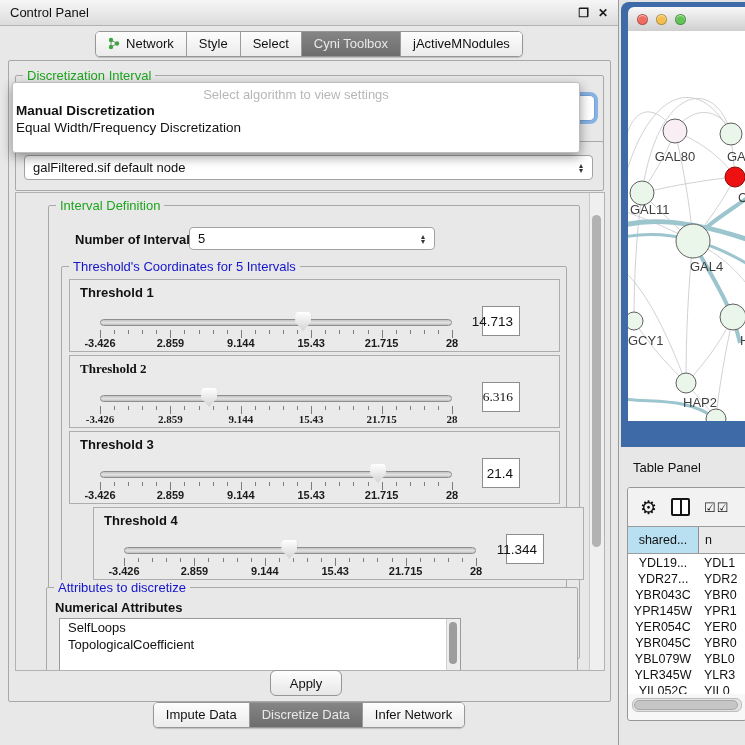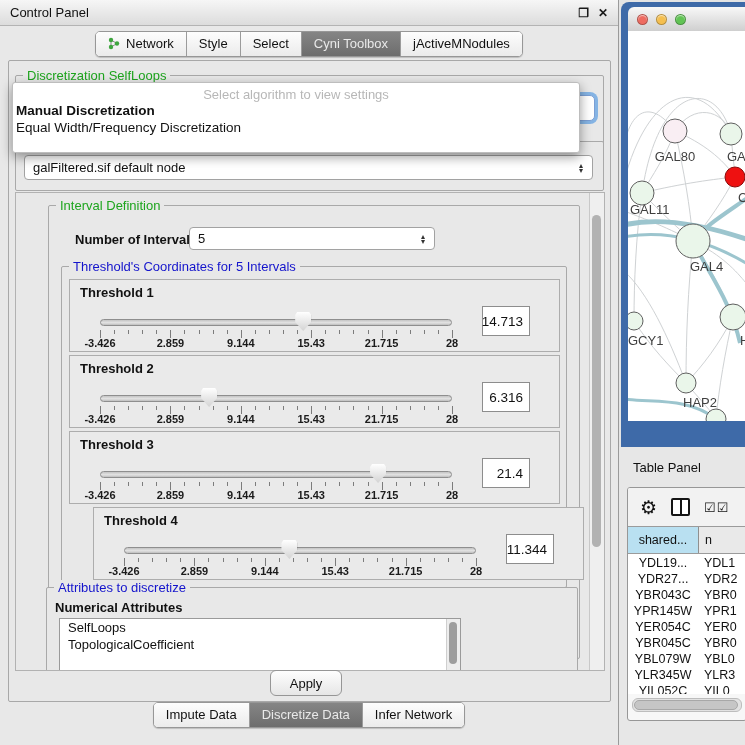--- a/index.html
+++ b/index.html
@@ -41,21 +41,21 @@
   .noi-label{position:absolute;font-weight:bold;font-size:13px;}
   
   .thr-panel{position:absolute;left:7px;width:489px;height:71px;border:1px solid #adadad;background:#eaeaea;}
   .thr-label{position:absolute;left:10px;top:5px;font-weight:bold;font-size:13px;}
   .sl-track{position:absolute;left:30px;top:39px;width:352px;height:7px;border:1px solid #8e8e8e;border-radius:4px;
             background:linear-gradient(#c4c4c4,#e3e3e3 55%,#bdbdbd);box-sizing:border-box;}
   .sl-thumb{position:absolute;top:32px;width:16px;height:19px;background:linear-gradient(#ffffff,#d3d3d3);
             clip-path:polygon(12% 0,88% 0,100% 16%,100% 52%,50% 100%,0 52%,0 16%);filter:drop-shadow(0 0 1px #6f6f6f);z-index:2;}
   .tick{position:absolute;width:1px;background:#7c7c7c;top:50px;}
   .tick-lab{position:absolute;top:57px;transform:translateX(-50%);font-size:11px;font-weight:bold;color:#1b1b1b;white-space:nowrap;}
-  .thr-value{position:absolute;left:412px;top:26px;width:48px;height:30px;background:#fff;border:1px solid #8d8d8d;
+  .thr-value{position:absolute;left:412px;top:26px;width:38px;height:30px;background:#fff;border:1px solid #8d8d8d;
              font-size:13.5px;display:flex;align-items:center;justify-content:flex-end;padding-right:6px;box-sizing:border-box;}
   
   .attr-heading{position:absolute;left:8px;top:12px;font-weight:bold;font-size:13px;}
   .attr-list{position:absolute;left:12px;top:30px;width:400px;height:90px;background:#fff;border:1px solid #9a9a9a;overflow:hidden;}
   .attr-item{font-size:13px;line-height:17px;padding-left:8px;white-space:nowrap;}
   .attr-vsb{position:absolute;right:0;top:0;width:13px;height:100%;background:#ededed;border-left:1px solid #cfcfcf;}
   .attr-thumb{position:absolute;left:2px;top:3px;width:8px;height:42px;border-radius:4px;background:#9d9d9d;}
   .apply-btn{position:absolute;left:261px;top:609px;width:70px;height:24px;border:1px solid #969696;border-radius:6px;
              background:linear-gradient(#fefefe,#e6e6e6);font-size:13px;display:flex;align-items:center;justify-content:center;}
   .bottom-tabrow{position:absolute;left:0;top:702px;width:100%;display:flex;justify-content:center;}
@@ -119,21 +119,21 @@
         </div>
         <div class="seg-btn">
           <span>jActiveMNodules</span>
         </div>
       </div>
   </div>
 
   <div class="outer-panel">
 
     <div class="grp" style="left:6px;top:14px;width:587px;height:72px;">
-      <span class="grp-title t-green">Discretization SelfLoops</span>
+      <span class="grp-title t-green">Discretization Interval</span>
     </div>
     <div class="combo-focus" style="left:14px;top:34px;width:570px;height:24px;"></div>
 
     <div class="grp" style="left:6px;top:80px;width:587px;height:48px;">
       <span class="grp-title t-black" style="font-weight:normal;color:#111;">Table Data</span>
       <div class="combo" style="left:8px;top:13px;width:569px;height:25px;">
         <span class="cb-text">galFiltered.sif default node</span>
         <span class="stepper">
             <span>▴</span>
             <span>▾</span>
@@ -188,21 +188,21 @@
                 <div class="tick" style="left: 382px; height: 8px;"></div>
                 <span class="tick-lab" style="left: 30px;">-3.426</span>
                 <span class="tick-lab" style="left: 100.4px;">2.859</span>
                 <span class="tick-lab" style="left: 170.8px;">9.144</span>
                 <span class="tick-lab" style="left: 241.2px;">15.43</span>
                 <span class="tick-lab" style="left: 311.6px;">21.715</span>
                 <span class="tick-lab" style="left: 382px;">28</span>
                 <div class="sl-thumb" style="left: 225.173px;"></div>
                 <div class="thr-value">14.713</div>
               </div>
-              <div class="thr-panel" style="top: 88px;">
+              <div class="thr-panel" style="top: 88px; font-family: Liberation Serif, serif;">
                 <div class="thr-label">Threshold 2</div>
                 <div class="sl-track"></div>
                 <div class="tick" style="left: 30px; height: 8px;"></div>
                 <div class="tick" style="left: 44.08px; height: 4px;"></div>
                 <div class="tick" style="left: 58.16px; height: 4px;"></div>
                 <div class="tick" style="left: 72.24px; height: 4px;"></div>
                 <div class="tick" style="left: 86.32px; height: 4px;"></div>
                 <div class="tick" style="left: 100.4px; height: 8px;"></div>
                 <div class="tick" style="left: 114.48px; height: 4px;"></div>
                 <div class="tick" style="left: 128.56px; height: 4px;"></div>

